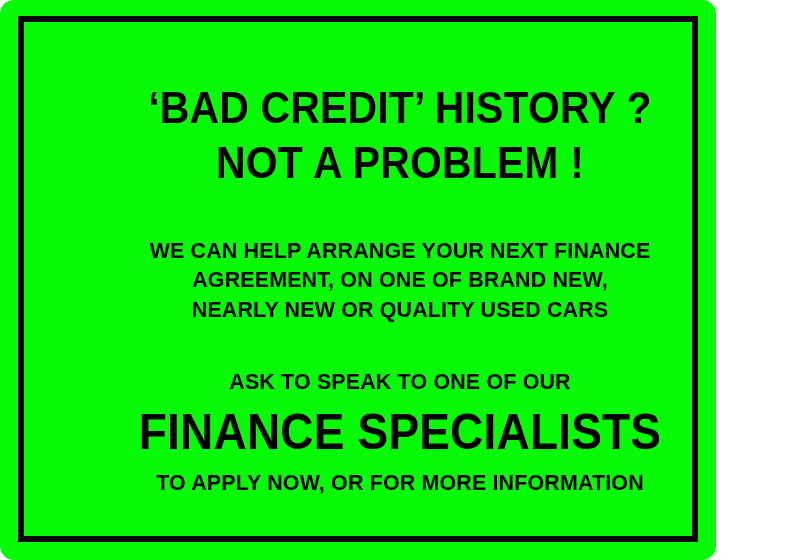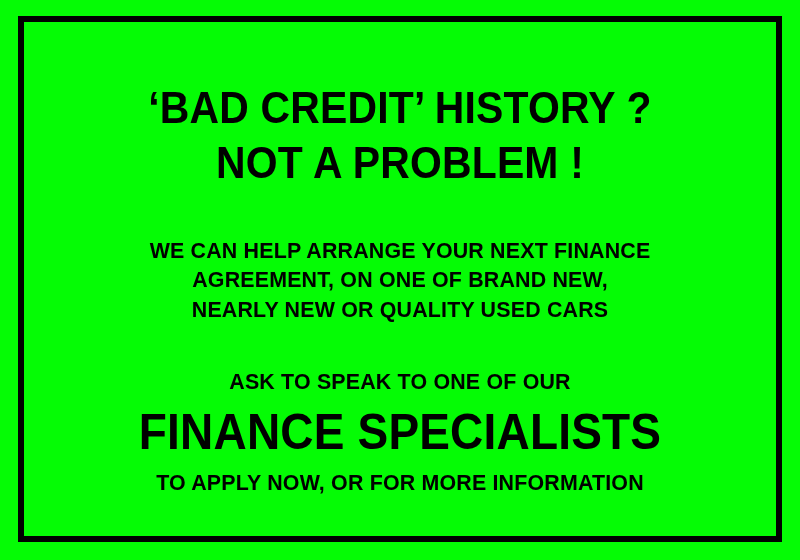--- a/index.html
+++ b/index.html
@@ -9,24 +9,25 @@
   }
   body {
     width: 800px;
     height: 560px;
     overflow: hidden;
     font-family: "Liberation Sans", "DejaVu Sans", sans-serif;
   }
 
   #poster {
     position: relative;
-    width: 800px;
+    width: 716px;
     height: 560px;
     box-sizing: border-box;
     background: #05fc05;
+    border-radius: 14px;
   }
 
   
   #frame {
     position: absolute;
     left: 18px;
     top: 16px;
     right: 18px;
     bottom: 18px;
     border: 6px solid #000000;

